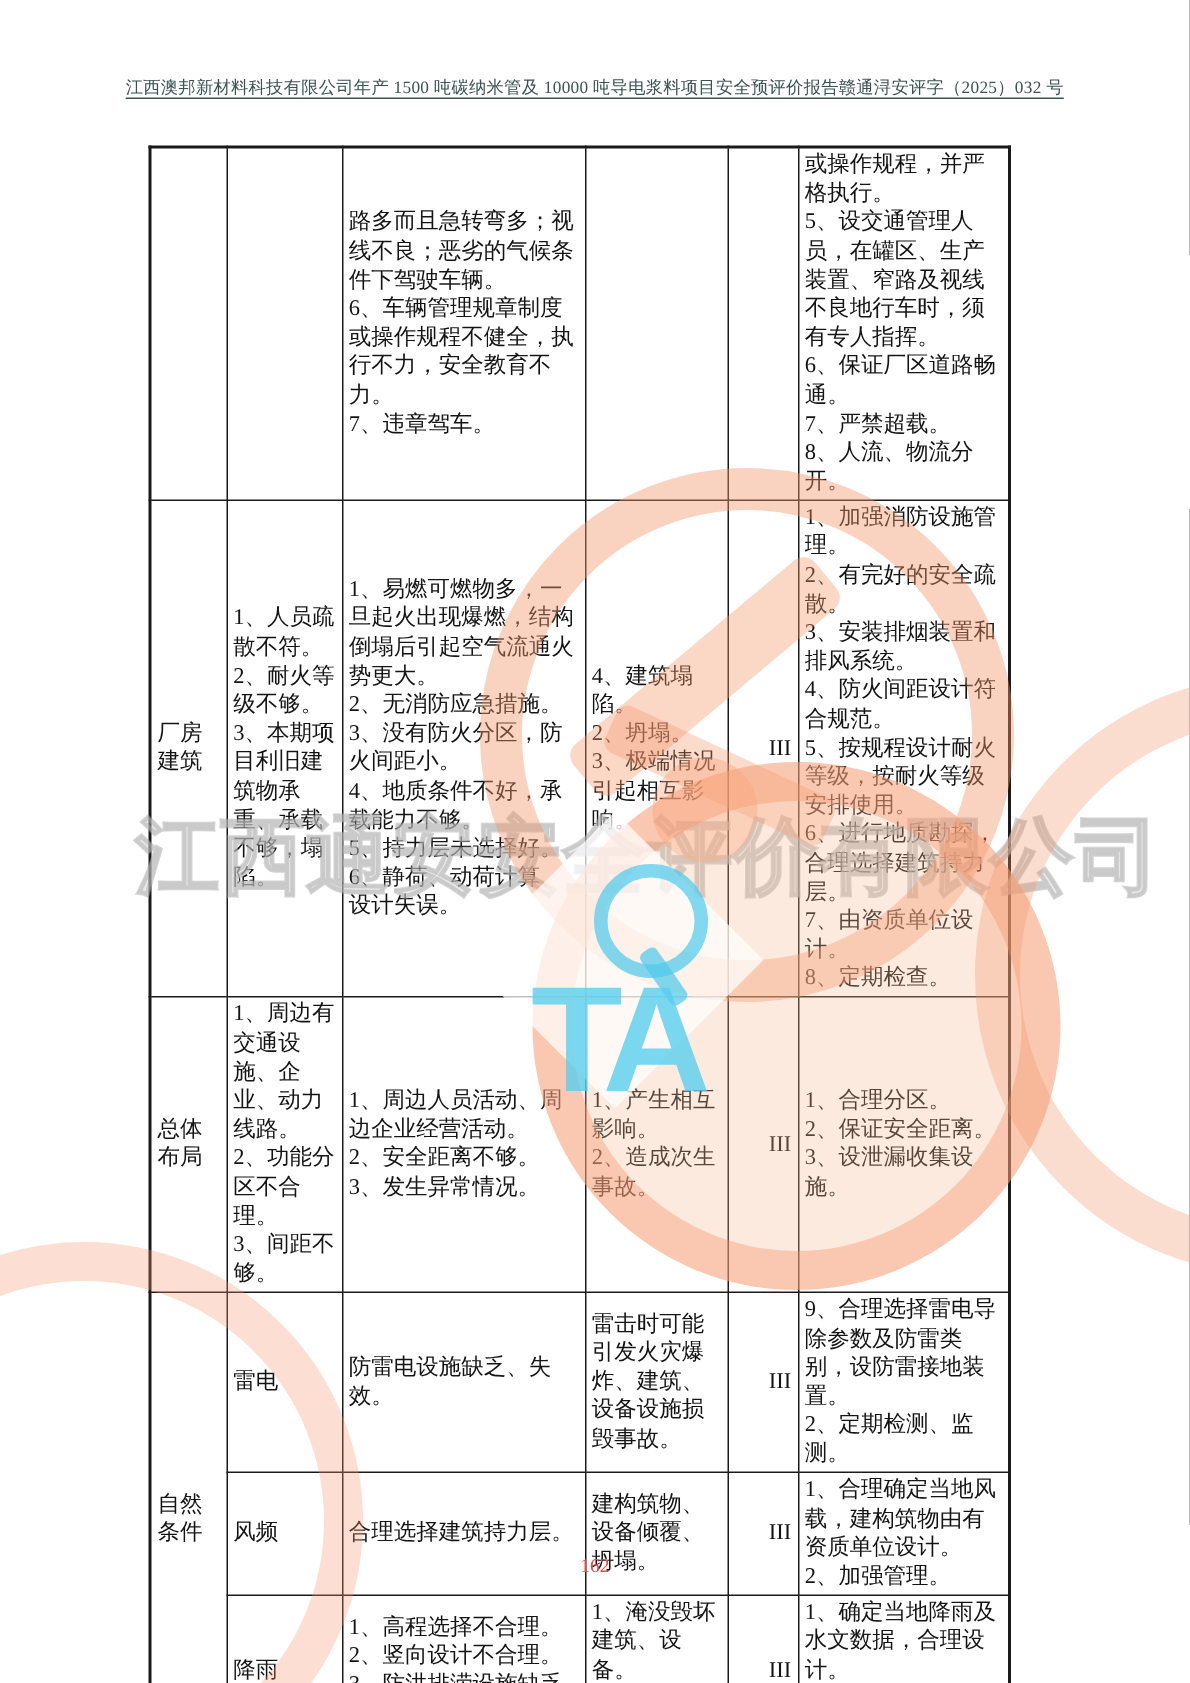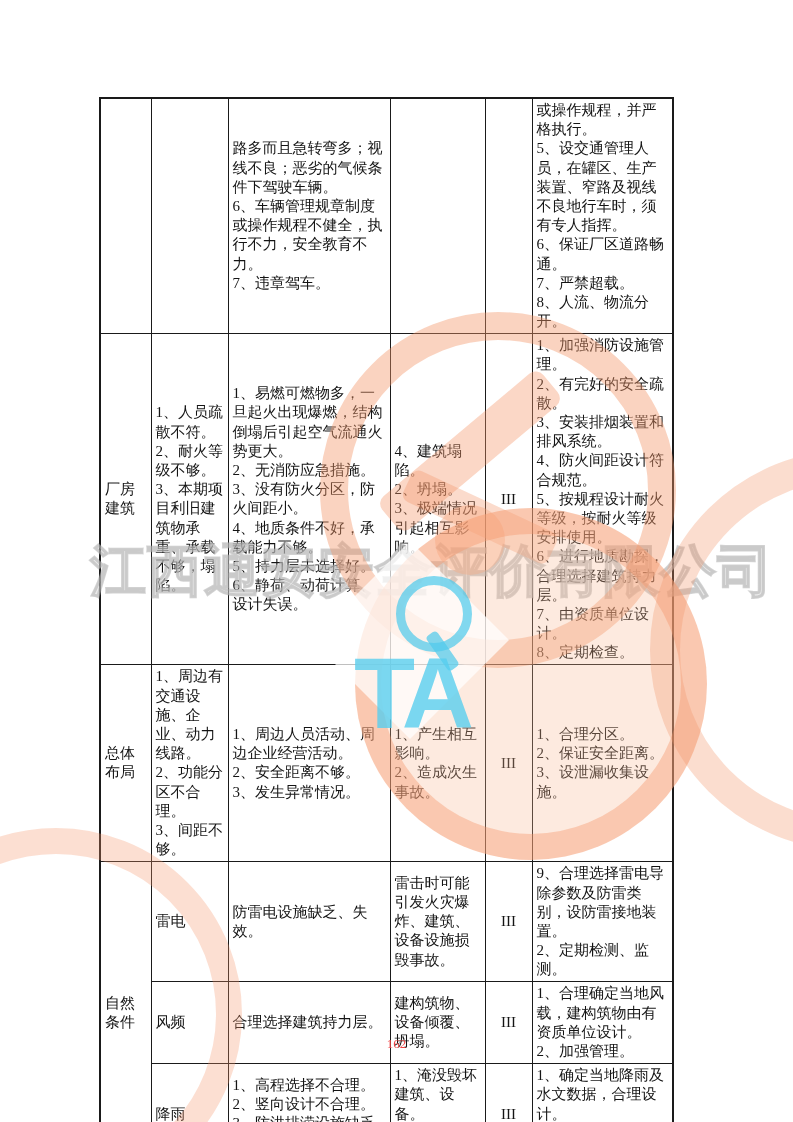--- a/index.html
+++ b/index.html
@@ -20,21 +20,21 @@
   }
   table.haz td{
     border:1px solid #1a1a1a;
     font-size:15px; line-height:1.28; color:#141414;
     padding:2px 4px; vertical-align:middle;
     white-space:pre-line; word-break:break-all; overflow:hidden;margin-left:16px;
   }
   tr.r1{height:190px;} tr.r2{height:309px;} tr.r3{height:170px;}
   tr.r4{height:96px;}  tr.r5{height:74px;}  tr.r6{height:86px;}
   td.cat{text-align:left; padding:2px 2px;}
-  td.lvl{text-align:center;}
+  td.lvl{text-align:right;}
   td.vtop{vertical-align:top;}
   .pageno{
     position:absolute; top:1036px; left:0; width:100%;
     text-align:center; font-size:13px; color:#ef4444;
   }
   
   .wm{position:absolute; inset:0; pointer-events:none; z-index:5;}
   .wm-company{
     position:absolute; left:90px; top:534px; width:700px;
     font-size:56px; font-weight:bold; letter-spacing:1px; white-space:nowrap;
@@ -90,20 +90,21 @@
     font-size:100px; font-weight:bold; letter-spacing:-6px;
     color:rgba(85,205,238,0.78);
     margin-left:16px;
   }
 </style>
 </head>
 <body>
 
 <div class="page">
 
+  <div class="doc-header">江西澳邦新材料科技有限公司年产 1500 吨碳纳米管及 10000 吨导电浆料项目安全预评价报告赣通浔安评字（2025）032 号</div>
 
   <table class="haz">
     <colgroup>
       <col style="width:51px">
         <col style="width:77px">
         <col style="width:162px">
       <col style="width:95px">
         <col style="width:47px">
         <col style="width:141px">
     </colgroup>

